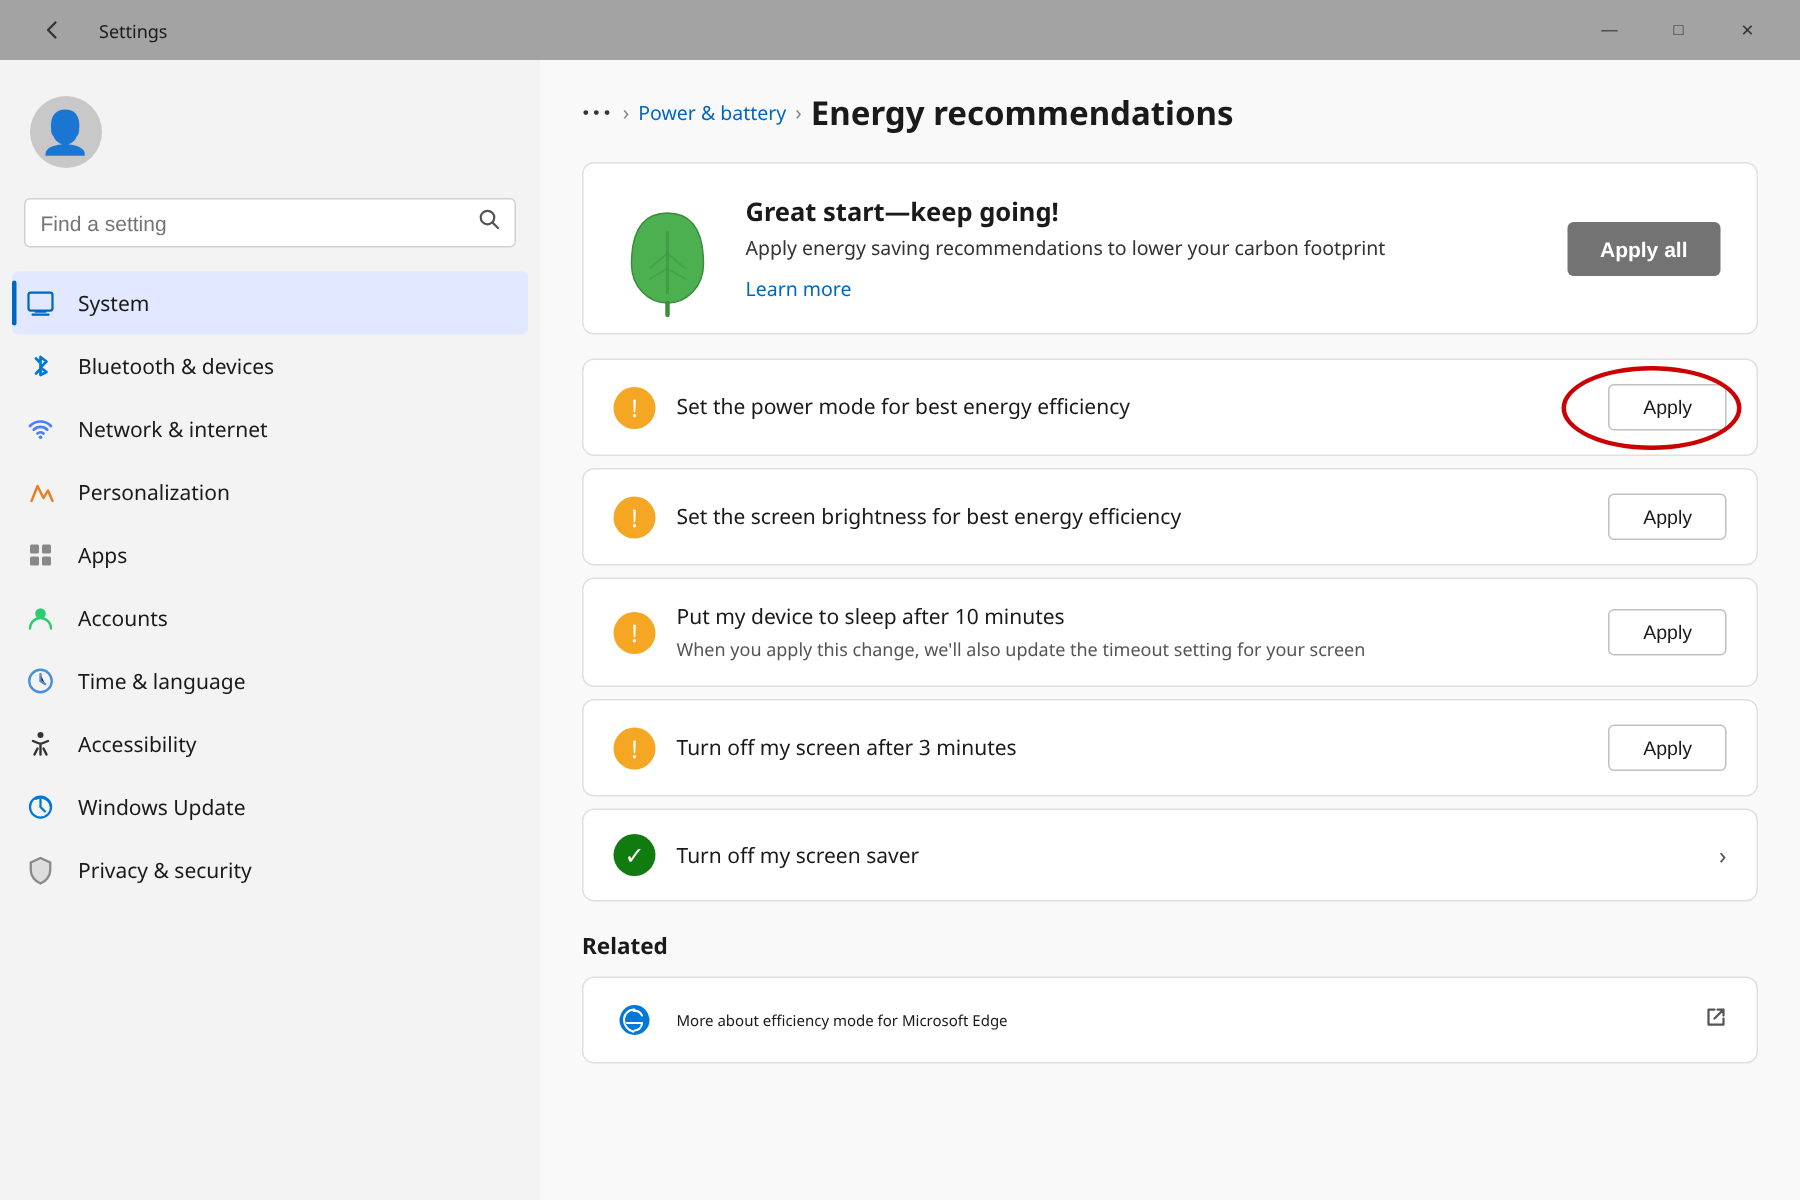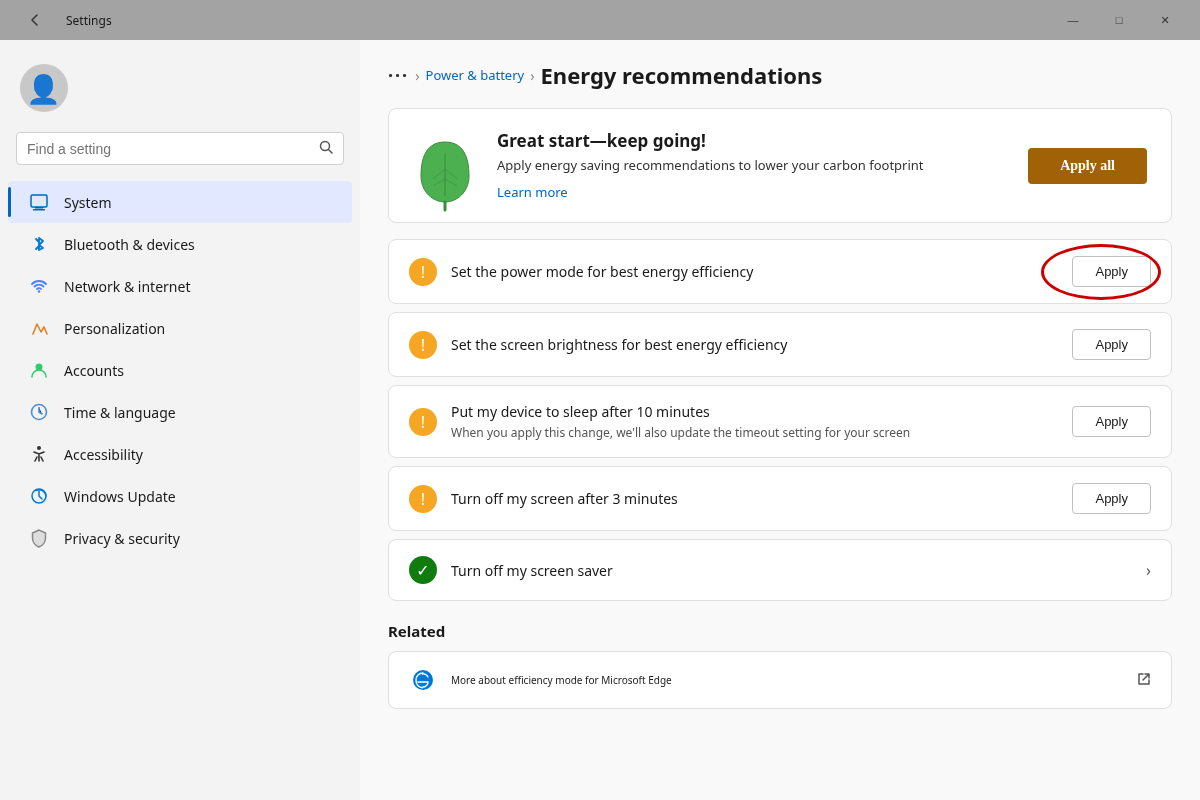--- a/index.html
+++ b/index.html
@@ -103,21 +103,21 @@
       background: transparent;
     }
     .search-icon-svg {
       color: #555;
       font-size: 14px;
     }
     .nav-item {
       display: flex;
       align-items: center;
       gap: 14px;
-      padding: 10px 20px;
+      padding: 10px 8px;
       cursor: pointer;
       border-radius: 4px;
       margin: 0 8px;
       font-size: 14px;
       color: #1a1a1a;
       position: relative;
     }
     .nav-item.active {
       background: #e2e8ff;
     }
@@ -179,31 +179,30 @@
     .hero-leaf {
       width: 64px;
       height: 64px;
       flex-shrink: 0;
     }
     .hero-text { flex: 1; }
     .hero-title { font-size: 17px; font-weight: 700; color: #1a1a1a; margin-bottom: 4px; }
     .hero-desc { font-size: 13px; color: #333; line-height: 1.4; margin-bottom: 6px; }
     .hero-link { font-size: 13px; color: #0067c0; cursor: pointer; }
     .apply-all-btn {
-      background: #a16207;
+      background: #737373;
       color: white;
       border: none;
       border-radius: 4px;
-      padding: 10px 32px;
+      padding: 10px 22px;
       font-size: 14px;
       font-weight: 600;
       cursor: pointer;
       white-space: nowrap;
       flex-shrink: 0;
-      font-family: Liberation Serif, serif;
     }
 
     
     .rec-item {
       background: white;
       border: 1px solid #e0e0e0;
       border-radius: 8px;
       padding: 16px 20px;
       display: flex;
       align-items: center;
@@ -351,20 +350,31 @@
 
     <div class="nav-item">
       <div class="nav-icon">
         <svg width="20" height="20" viewBox="0 0 20 20">
           <path d="M4 16L8 6l4 8 3-5 3 7" stroke="#e67e22" stroke-width="1.6" fill="none" stroke-linecap="round" stroke-linejoin="round"></path>
         </svg>
       </div>
       <span class="nav-label">Personalization</span>
     </div>
 
+    <div class="nav-item">
+      <div class="nav-icon">
+        <svg width="20" height="20" viewBox="0 0 20 20">
+          <rect x="3" y="3" width="6" height="6" rx="1" fill="#888"></rect>
+          <rect x="11" y="3" width="6" height="6" rx="1" fill="#888"></rect>
+          <rect x="3" y="11" width="6" height="6" rx="1" fill="#888"></rect>
+          <rect x="11" y="11" width="6" height="6" rx="1" fill="#888"></rect>
+        </svg>
+      </div>
+      <span class="nav-label">Apps</span>
+    </div>
 
     <div class="nav-item">
       <div class="nav-icon">
         <svg width="20" height="20" viewBox="0 0 20 20">
           <circle cx="10" cy="7" r="3.5" fill="#2ecc71"></circle>
           <path d="M3 17c0-3.9 3.1-7 7-7s7 3.1 7 7" stroke="#2ecc71" stroke-width="1.6" fill="none" stroke-linecap="round"></path>
         </svg>
       </div>
       <span class="nav-label">Accounts</span>
     </div>

